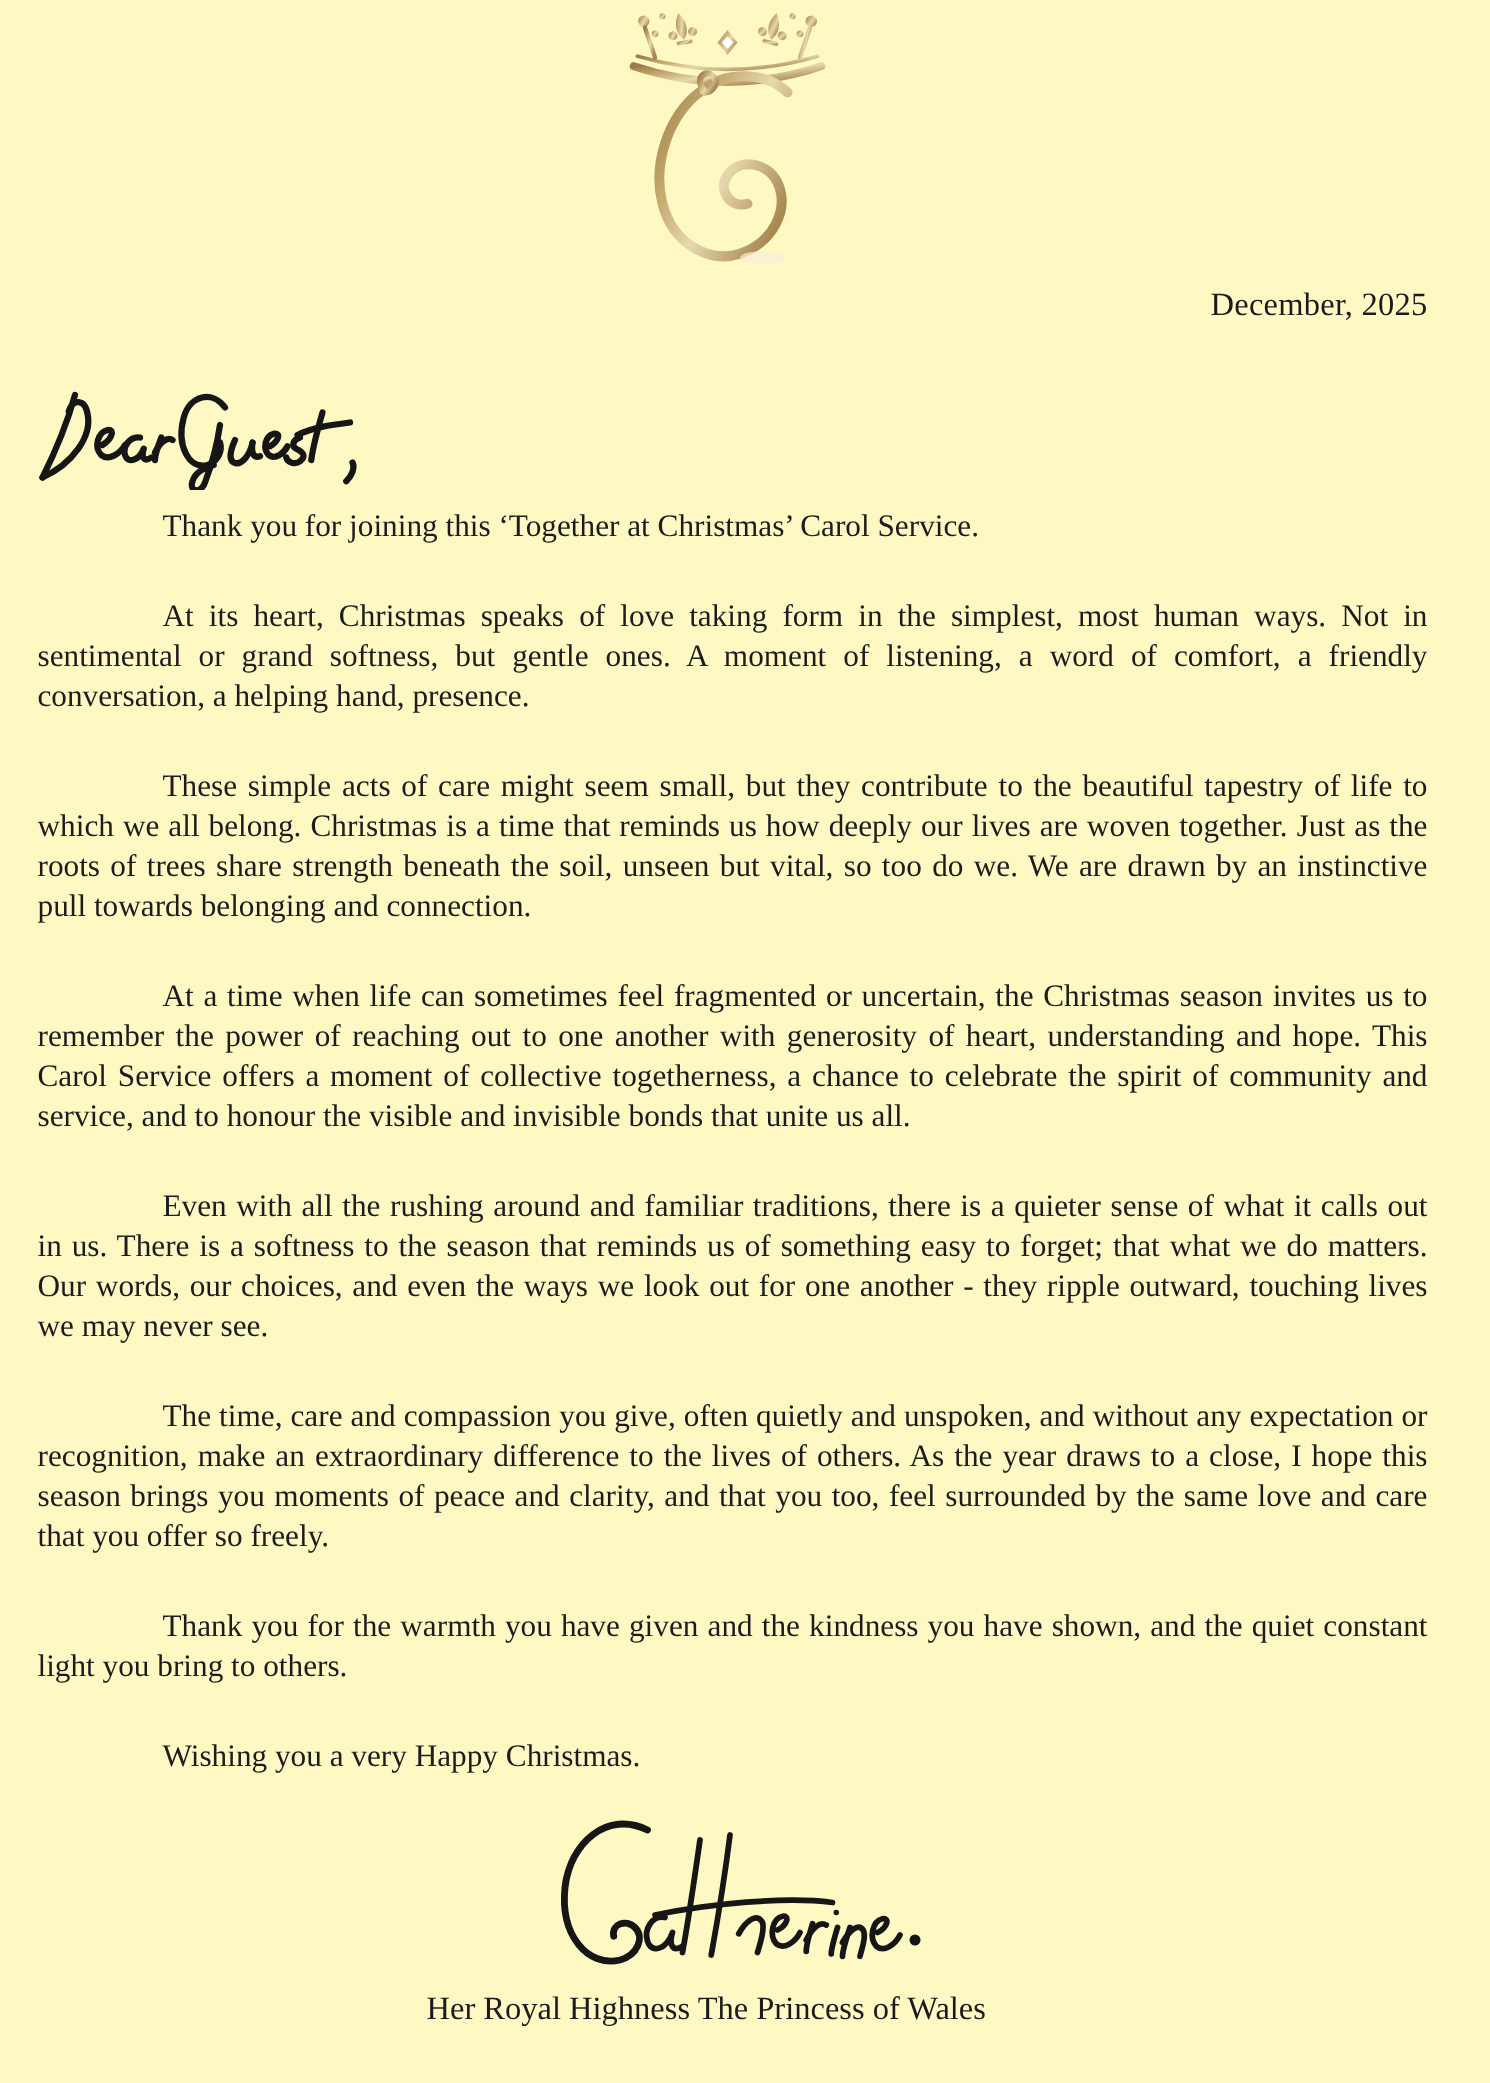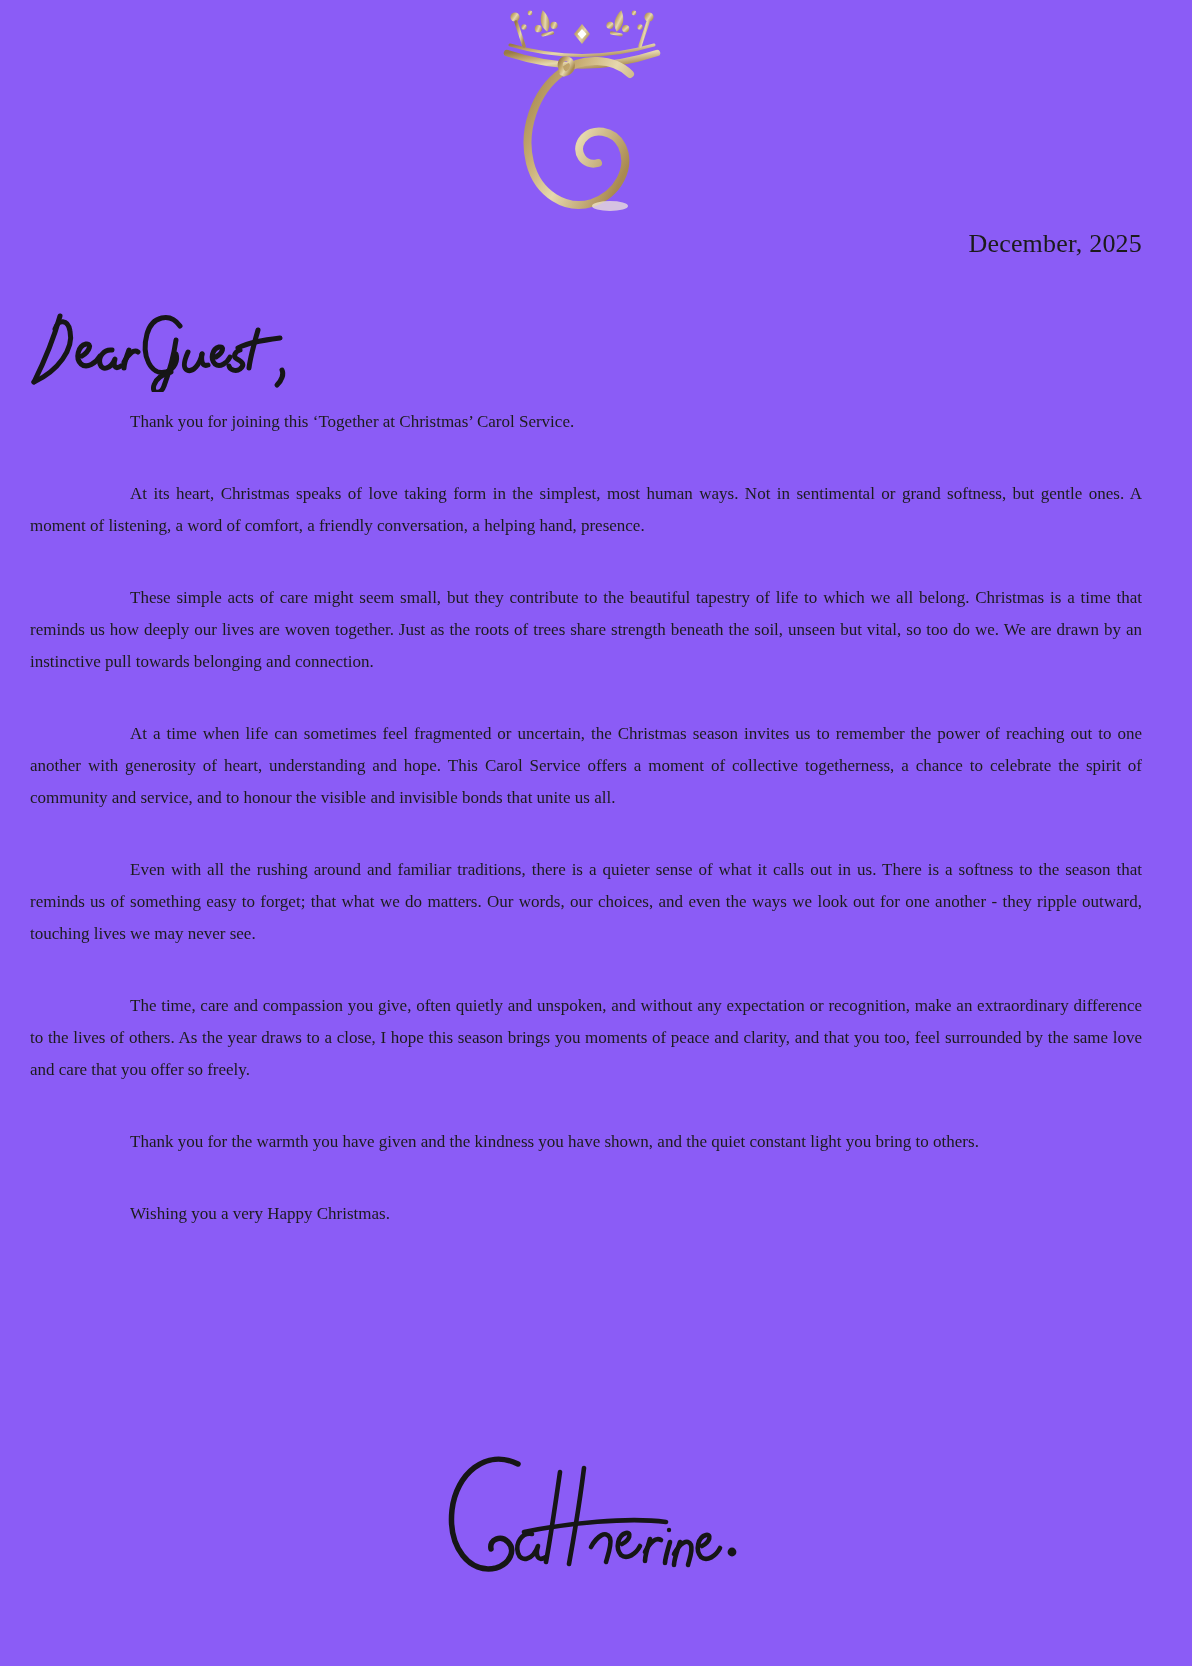--- a/index.html
+++ b/index.html
@@ -1,33 +1,33 @@
 <!DOCTYPE html>
 <html><head>
 <meta charset="utf-8">
 <style>
   html,body{margin:0;padding:0;background:#e9e9e9;}
   .page{
     position:relative;
     width:1192px;height:1666px;
     margin:0 auto;
-    background:#8b5cf6;
+    background:#fef9c3;
     font-family:"Liberation Serif", serif;
     color:#1b1b1b;
     overflow:hidden;
   }
   .monogram{position:absolute;left:494px;top:0;width:176px;height:212px;}
   .date-line{
     position:absolute;top:229px;right:50px;
     font-size:26px;letter-spacing:.2px;color:#1b1b1b;
   }
   .salutation{position:absolute;left:28px;top:308px;width:262px;height:84px;}
   .letter-body{
     position:absolute;left:30px;top:406px;width:1112px;
-    font-size:17px;line-height:32px;text-align:justify;color:#1c1c1c;
+    font-size:25px;line-height:32px;text-align:justify;color:#1c1c1c;
   }
   .letter-body p{margin:0 0 40px 0;text-indent:100px;}
   .letter-body p:last-child{margin-bottom:16px;}
   .signature{position:absolute;left:428px;top:1448px;width:312px;height:134px;}
   .signature-title{
     position:absolute;left:0;top:1592px;width:1130px;
     text-align:center;font-size:26px;color:#1b1b1b;
   }
   .ink{fill:none;stroke:#161616;stroke-linecap:round;stroke-linejoin:round;}
   .gold-stroke{fill:none;stroke:url(#goldgrad);stroke-linecap:round;stroke-linejoin:round;}
@@ -164,14 +164,15 @@
         <path d="M252,94 C248,106 246,114 246,117"></path>
         <path d="M246,106 C252,95 260,90 263,97 C265,103 261,112 260,117"></path>
 
         <path d="M274,98 C282,94 284,86 278,87 C270,89 267,102 273,109 C279,114 288,108 292,100"></path>
       </g>
       <circle cx="241" cy="82" r="2.2" fill="#161616"></circle>
       <circle cx="304" cy="104" r="4.4" fill="#161616"></circle>
     </svg>
   </div>
 
+  <div class="signature-title">Her Royal Highness The Princess of Wales</div>
 
 </div>
 
 </body></html>

